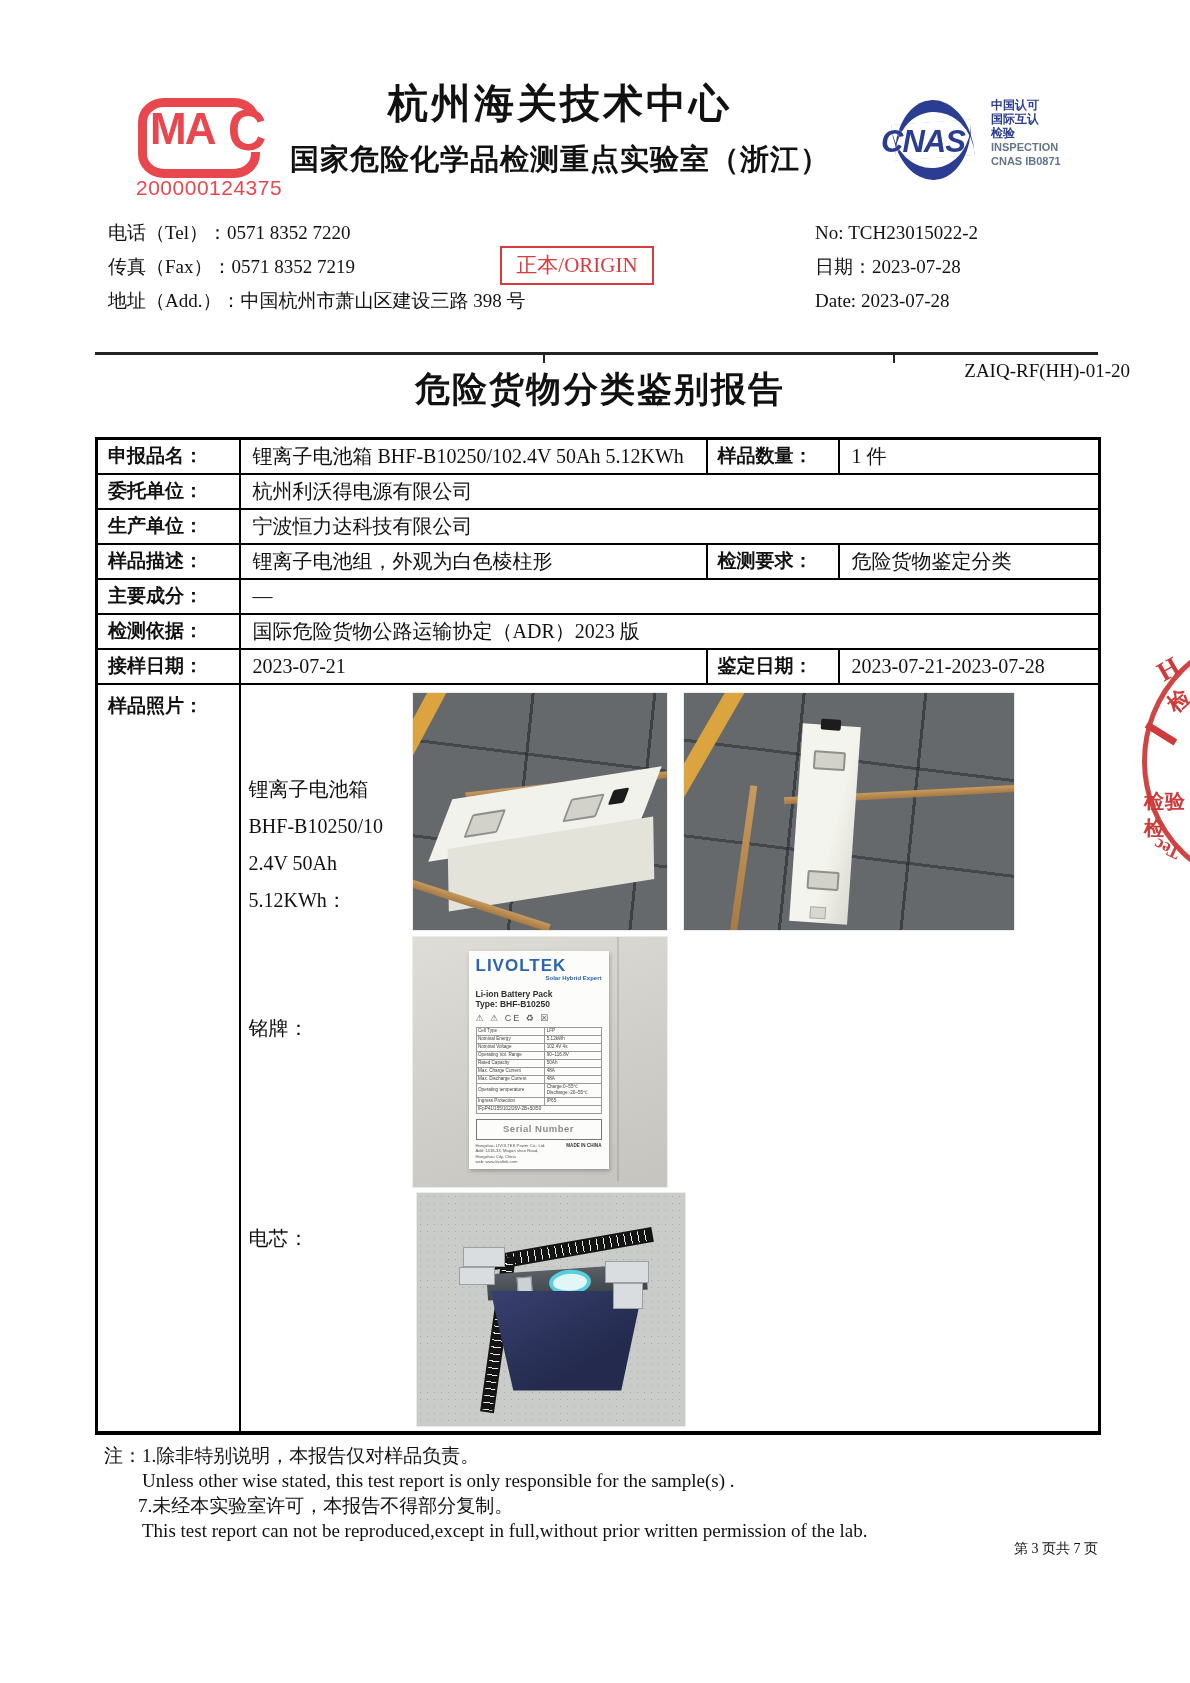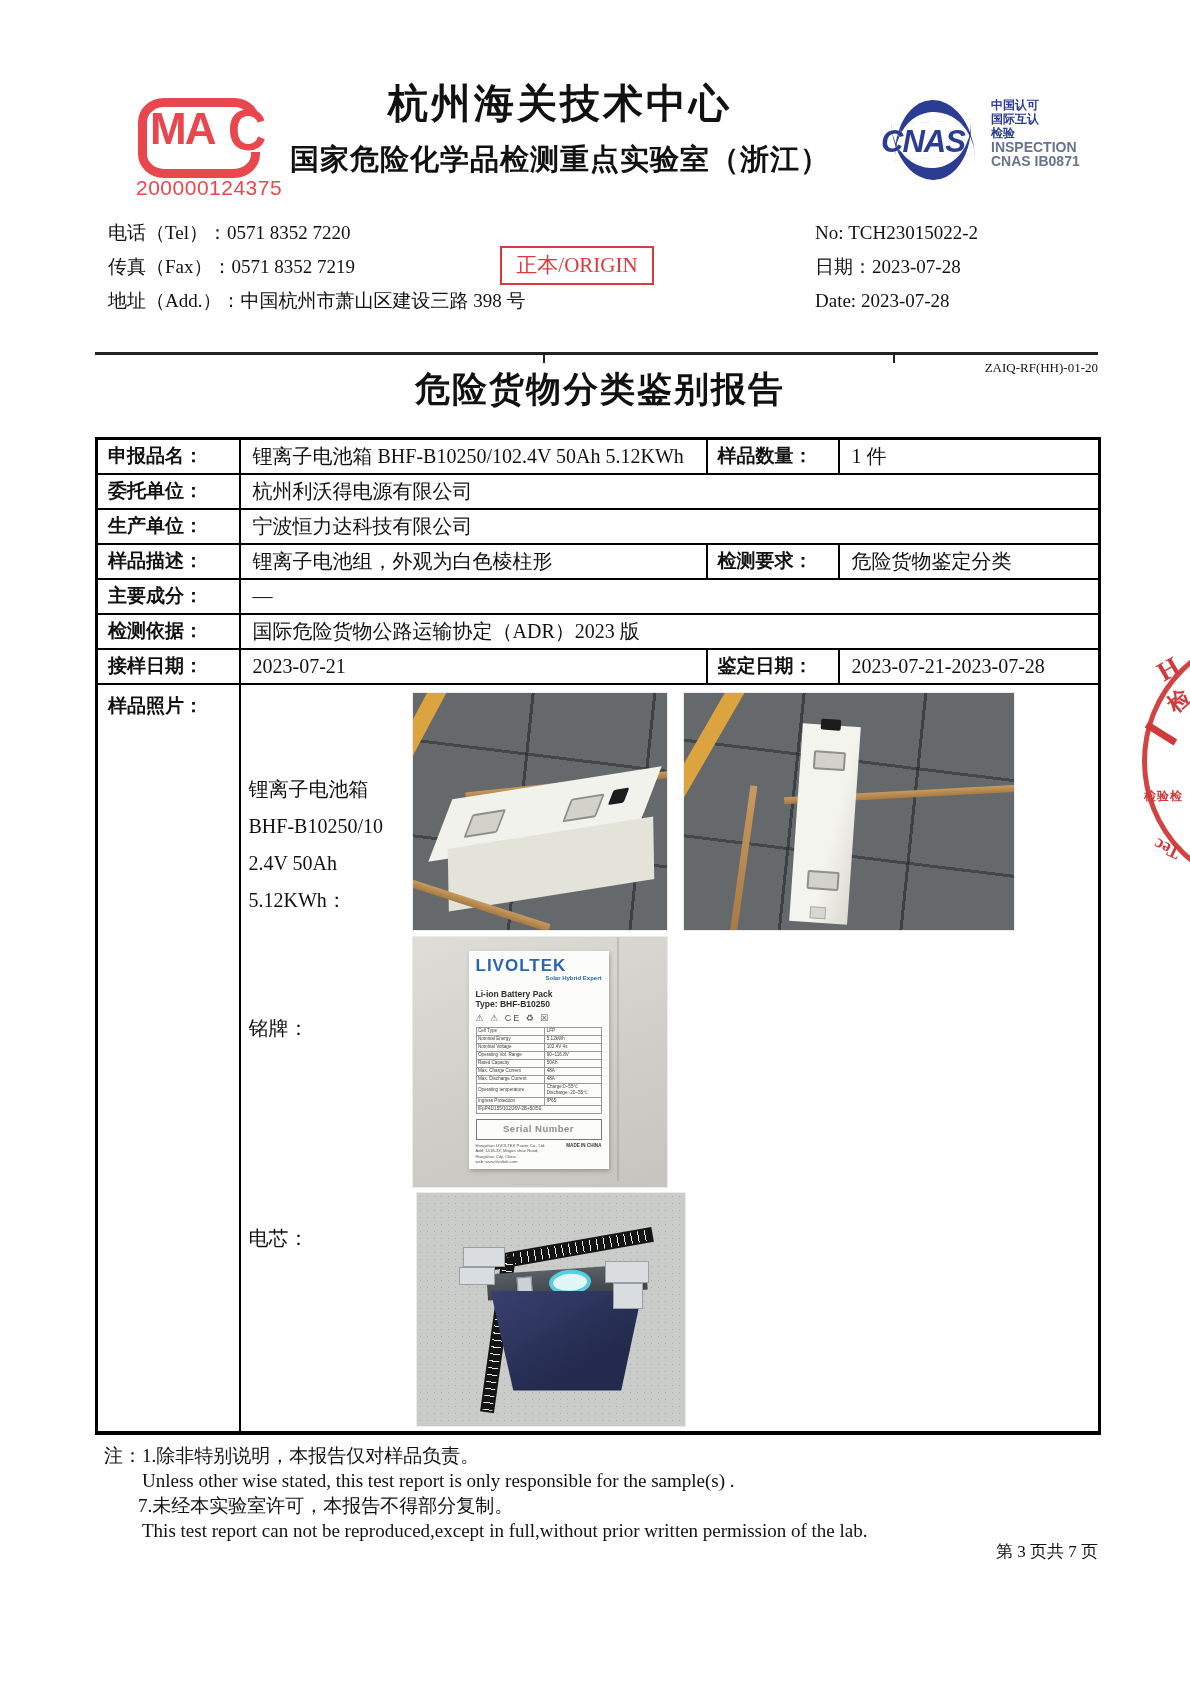--- a/index.html
+++ b/index.html
@@ -23,31 +23,31 @@
   .cnas{left:883px;top:96px;width:215px;height:92px;}
   .cnas-globe{position:absolute;left:0;top:4px;width:102px;height:80px;}
   .cnas-arc-t{position:absolute;left:10px;top:0;width:80px;height:46px;border:0;
               border-top:12px solid #2b3d92;border-radius:50% 50% 0 0/100% 100% 0 0;transform:rotate(-4deg);}
   .cnas-arc-b{position:absolute;left:10px;bottom:0;width:80px;height:46px;
               border-bottom:12px solid #2b3d92;border-radius:0 0 50% 50%/0 0 100% 100%;transform:rotate(-4deg);}
   .cnas-word{position:absolute;left:-2px;top:24px;font-family:"Liberation Sans",sans-serif;font-weight:bold;
              font-style:italic;font-size:31px;color:#2b3d92;text-shadow:0 0 2px #fff;letter-spacing:-1px;}
   .cnas-side{position:absolute;left:108px;top:2px;font-family:"Liberation Sans",sans-serif;font-weight:bold;
              font-size:12px;line-height:14px;color:#2b3d92;}
-  .cnas-side .gray{color:#64748c;font-size:14px;line-height:14px;}
+  .cnas-side .gray{color:#64748c;font-size:11px;line-height:14px;}
 
   
   .info-l{left:108px;top:216px;width:420px;font-size:19px;line-height:34px;}
   .info-r{left:815px;top:216px;width:300px;font-size:19px;line-height:34px;}
   .origin{left:500px;top:246px;width:150px;height:35px;border:2px solid #d93a3e;color:#d93a3e;
           text-align:center;line-height:34px;font-size:21px;}
   .hr-line{left:95px;top:352px;width:1003px;height:3px;background:#222;}
   .hr-tick1{left:543px;top:355px;width:2px;height:8px;background:#222;}
   .hr-tick2{left:893px;top:355px;width:2px;height:8px;background:#222;}
-  .doc-code{left:798px;top:360px;width:300px;text-align:right;font-size:13px;}
+  .doc-code{left:830px;top:360px;width:300px;text-align:right;font-size:19px;}
   .rep-title{left:270px;top:366px;width:660px;text-align:center;font-family:"Liberation Sans",sans-serif;
              font-weight:bold;font-size:35px;letter-spacing:2px;}
 
   
   .rtable{left:95px;top:437px;border-collapse:collapse;table-layout:fixed;}
   .rtable td{border:2px solid #000;padding:0 0 0 12px;font-size:20px;vertical-align:middle;overflow:hidden;}
   .rtable{border:3px solid #000;border-bottom:4px solid #000;}
   .rtable td.lb{font-family:"Liberation Sans",sans-serif;font-weight:bold;font-size:19px;padding-left:10px;}
   .trow{height:35px;}
   .photo-cell{position:relative;height:746px;padding:0 !important;vertical-align:top;}
@@ -99,21 +99,21 @@
   .stamp{left:1128px;top:620px;width:62px;height:280px;overflow:hidden;}
   .stamp-ring{position:absolute;left:14px;top:10px;width:252px;height:252px;border:5px solid #cf3a3a;
               border-radius:50%;opacity:.95;}
   .stamp-frag{position:absolute;color:#cf3a3a;font-weight:bold;}
 
   
   .notes{left:104px;top:1443px;width:1000px;font-size:19px;line-height:25px;}
   .notes .en{padding-left:38px;}
   .notes .cn2{padding-left:34px;}
   .notes .cn1{display:flex;}
-  .pageno{left:798px;top:1540px;width:300px;text-align:right;font-size:17px;}
+  .pageno{left:798px;top:1540px;width:300px;text-align:right;font-size:14px;}
 </style>
 </head>
 <body>
 
 <div class="page">
 
   <div class="abs cma">
     <div class="cma-box"></div>
     <div class="cma-notch"></div>
     <div class="cma-ma">MA</div>
@@ -321,21 +321,21 @@
       </td>
     </tr>
   </tbody>
     </table>
 
   <div class="abs stamp">
     <div class="stamp-ring"></div>
     <div class="stamp-frag" style="left:30px;top:34px;font-size:27px;transform:rotate(-30deg);">H</div>
     <div class="stamp-frag" style="left:40px;top:66px;font-size:22px;transform:rotate(-42deg);">检</div>
     <div style="position:absolute;left:16px;top:110px;width:34px;height:7px;background:#cf3a3a;transform:rotate(32deg);"></div>
-    <div class="stamp-frag" style="left:16px;top:168px;font-size:12px;letter-spacing:1px;">检验检</div>
+    <div class="stamp-frag" style="left:16px;top:168px;font-size:20px;letter-spacing:1px;">检验检</div>
     <div class="stamp-frag" style="left:26px;top:218px;font-size:18px;transform:rotate(205deg);">Tec</div>
   </div>
 
   <div class="abs notes">
     <div class="cn1">
       <span>注：</span>
         <span>1.除非特别说明，本报告仅对样品负责。</span>
     </div>
     <div class="en">Unless other wise stated, this test report is only responsible for the sample(s) .</div>
     <div class="cn2">7.未经本实验室许可，本报告不得部分复制。</div>

